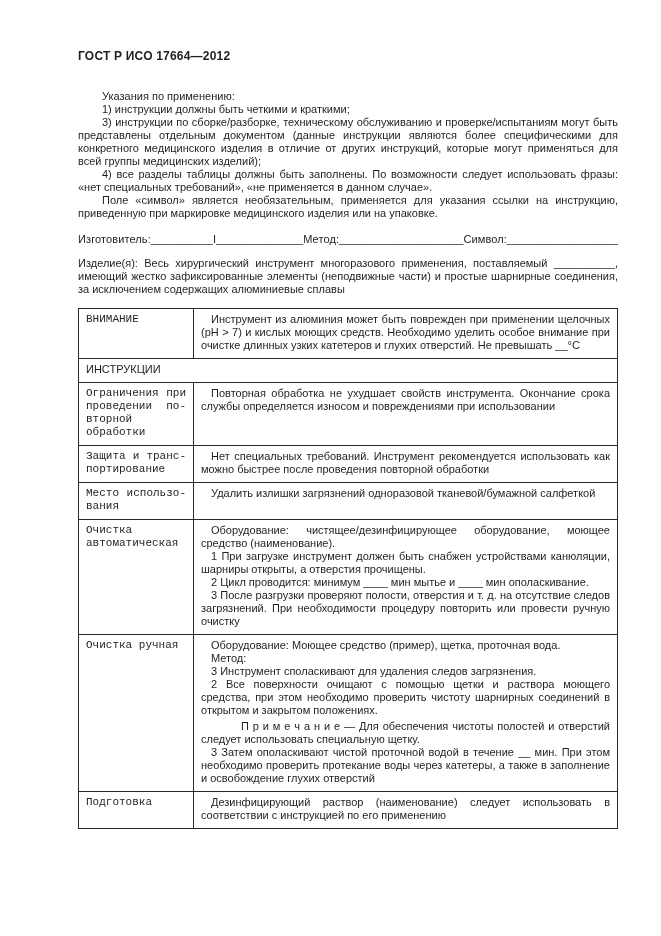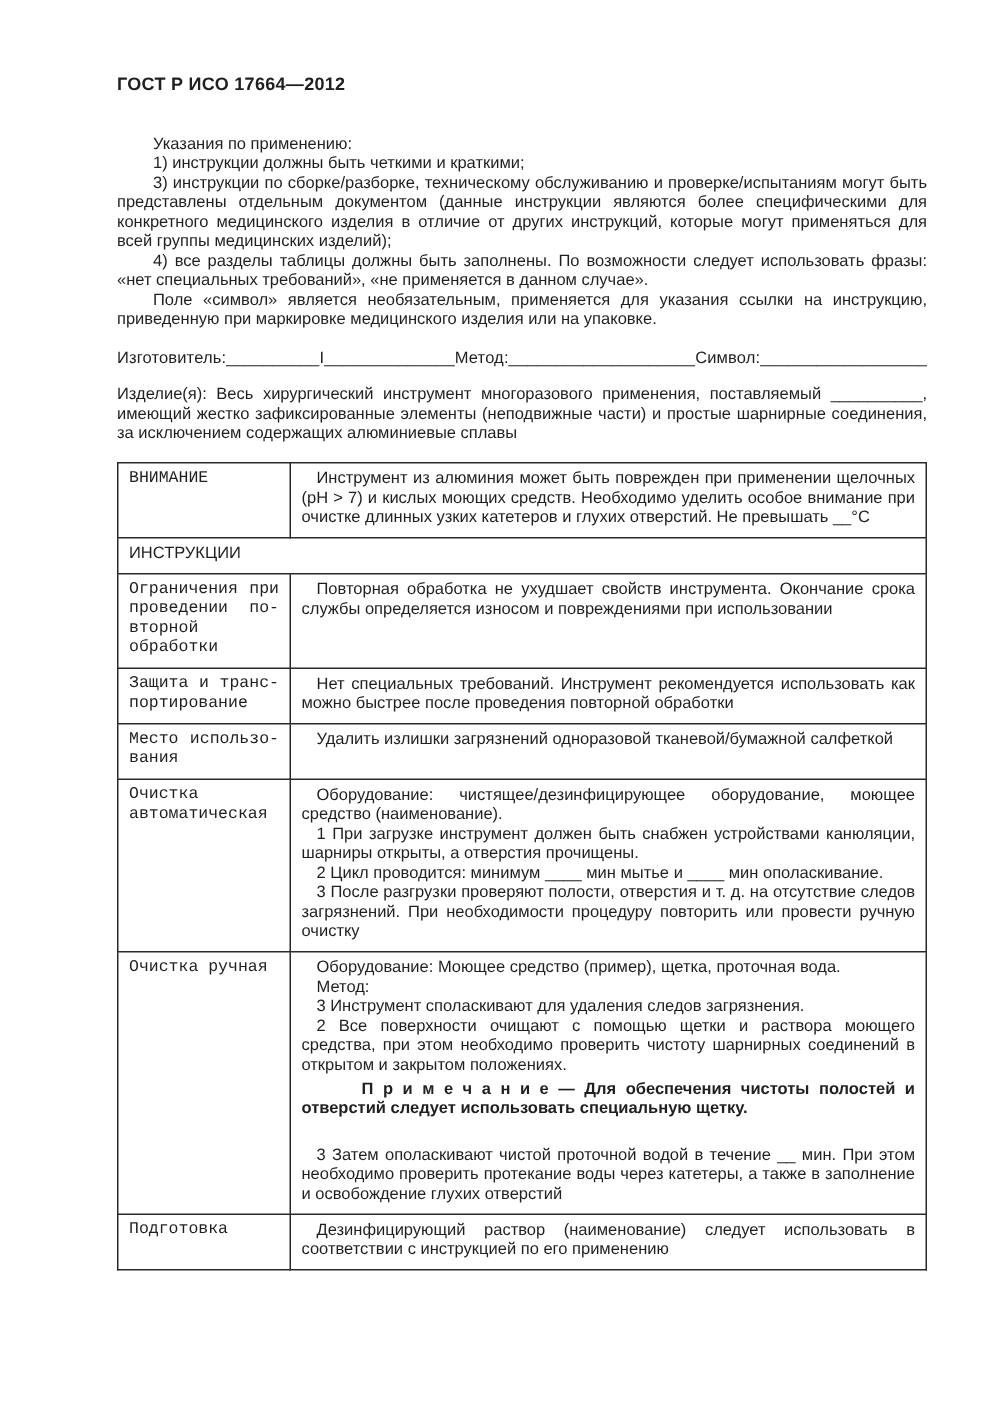--- a/index.html
+++ b/index.html
@@ -60,22 +60,21 @@
     font-family: Liberation Mono, monospace;
   }
   td.content-cell p {
     margin: 0;
     text-align: justify;
     text-indent: 10px;
   }
   td.content-cell p.note {
     text-indent: 40px;
     margin-top: 3px;
-    margin-bottom: 18px;
-    font-weight: bold;
+    margin-bottom: 0;
   }
   td.section-cell {
     padding-top: 6px;
     padding-bottom: 6px;
   }
   td.fullwidth p {
     margin: 0;
     text-align: justify;
     text-indent: 3px;
   }

